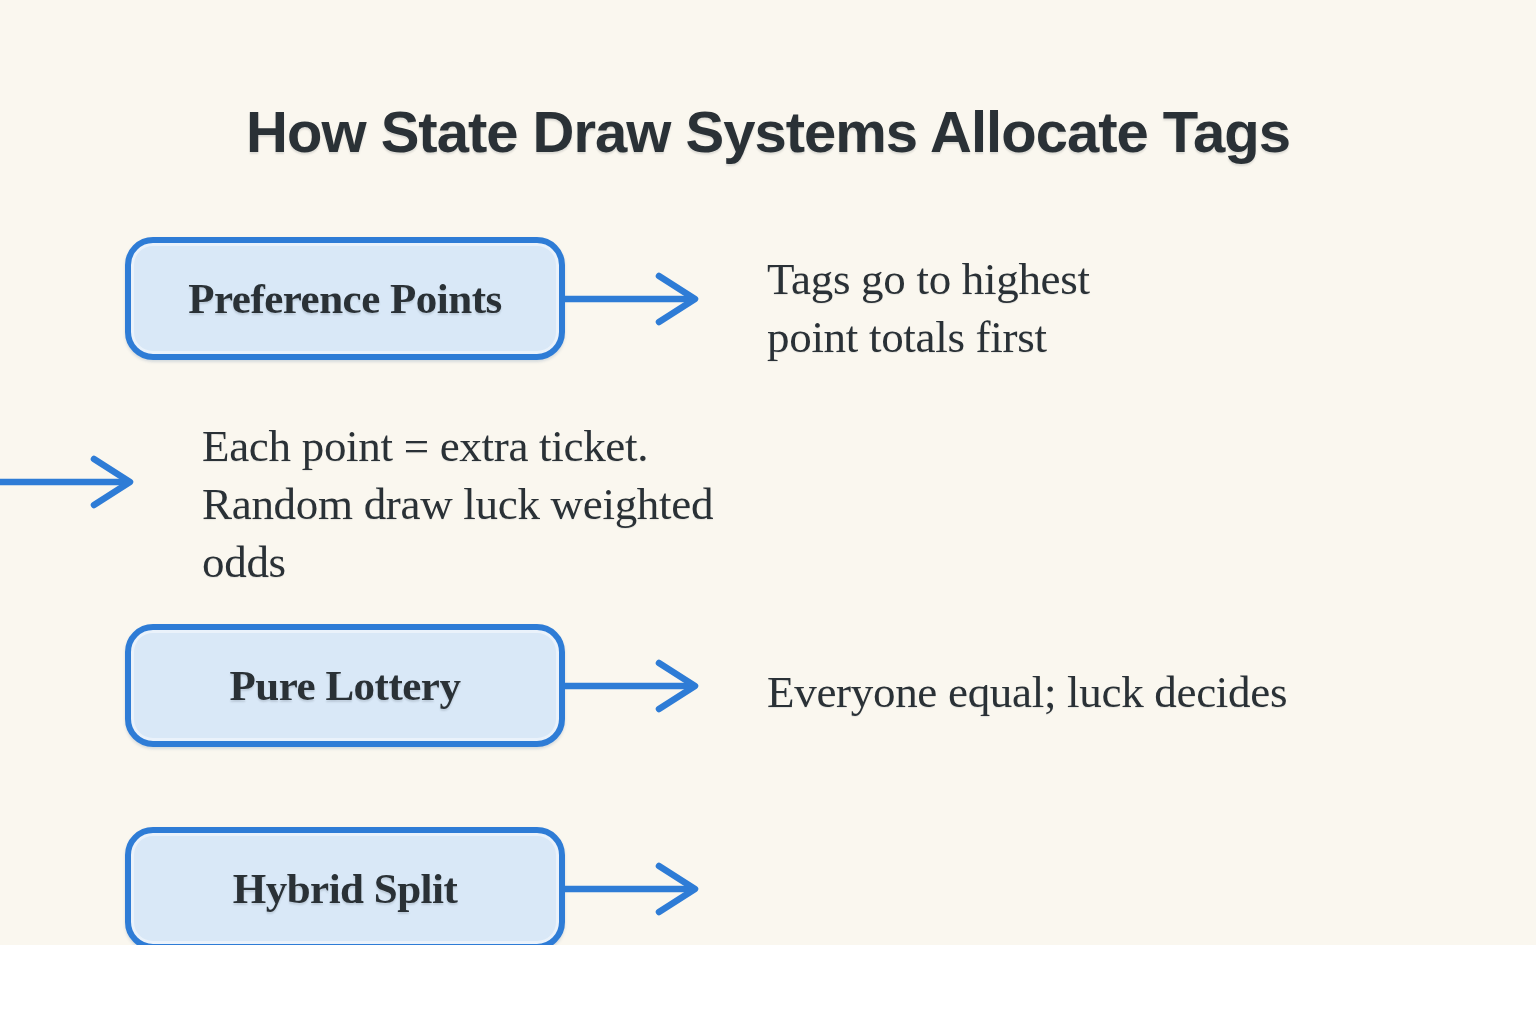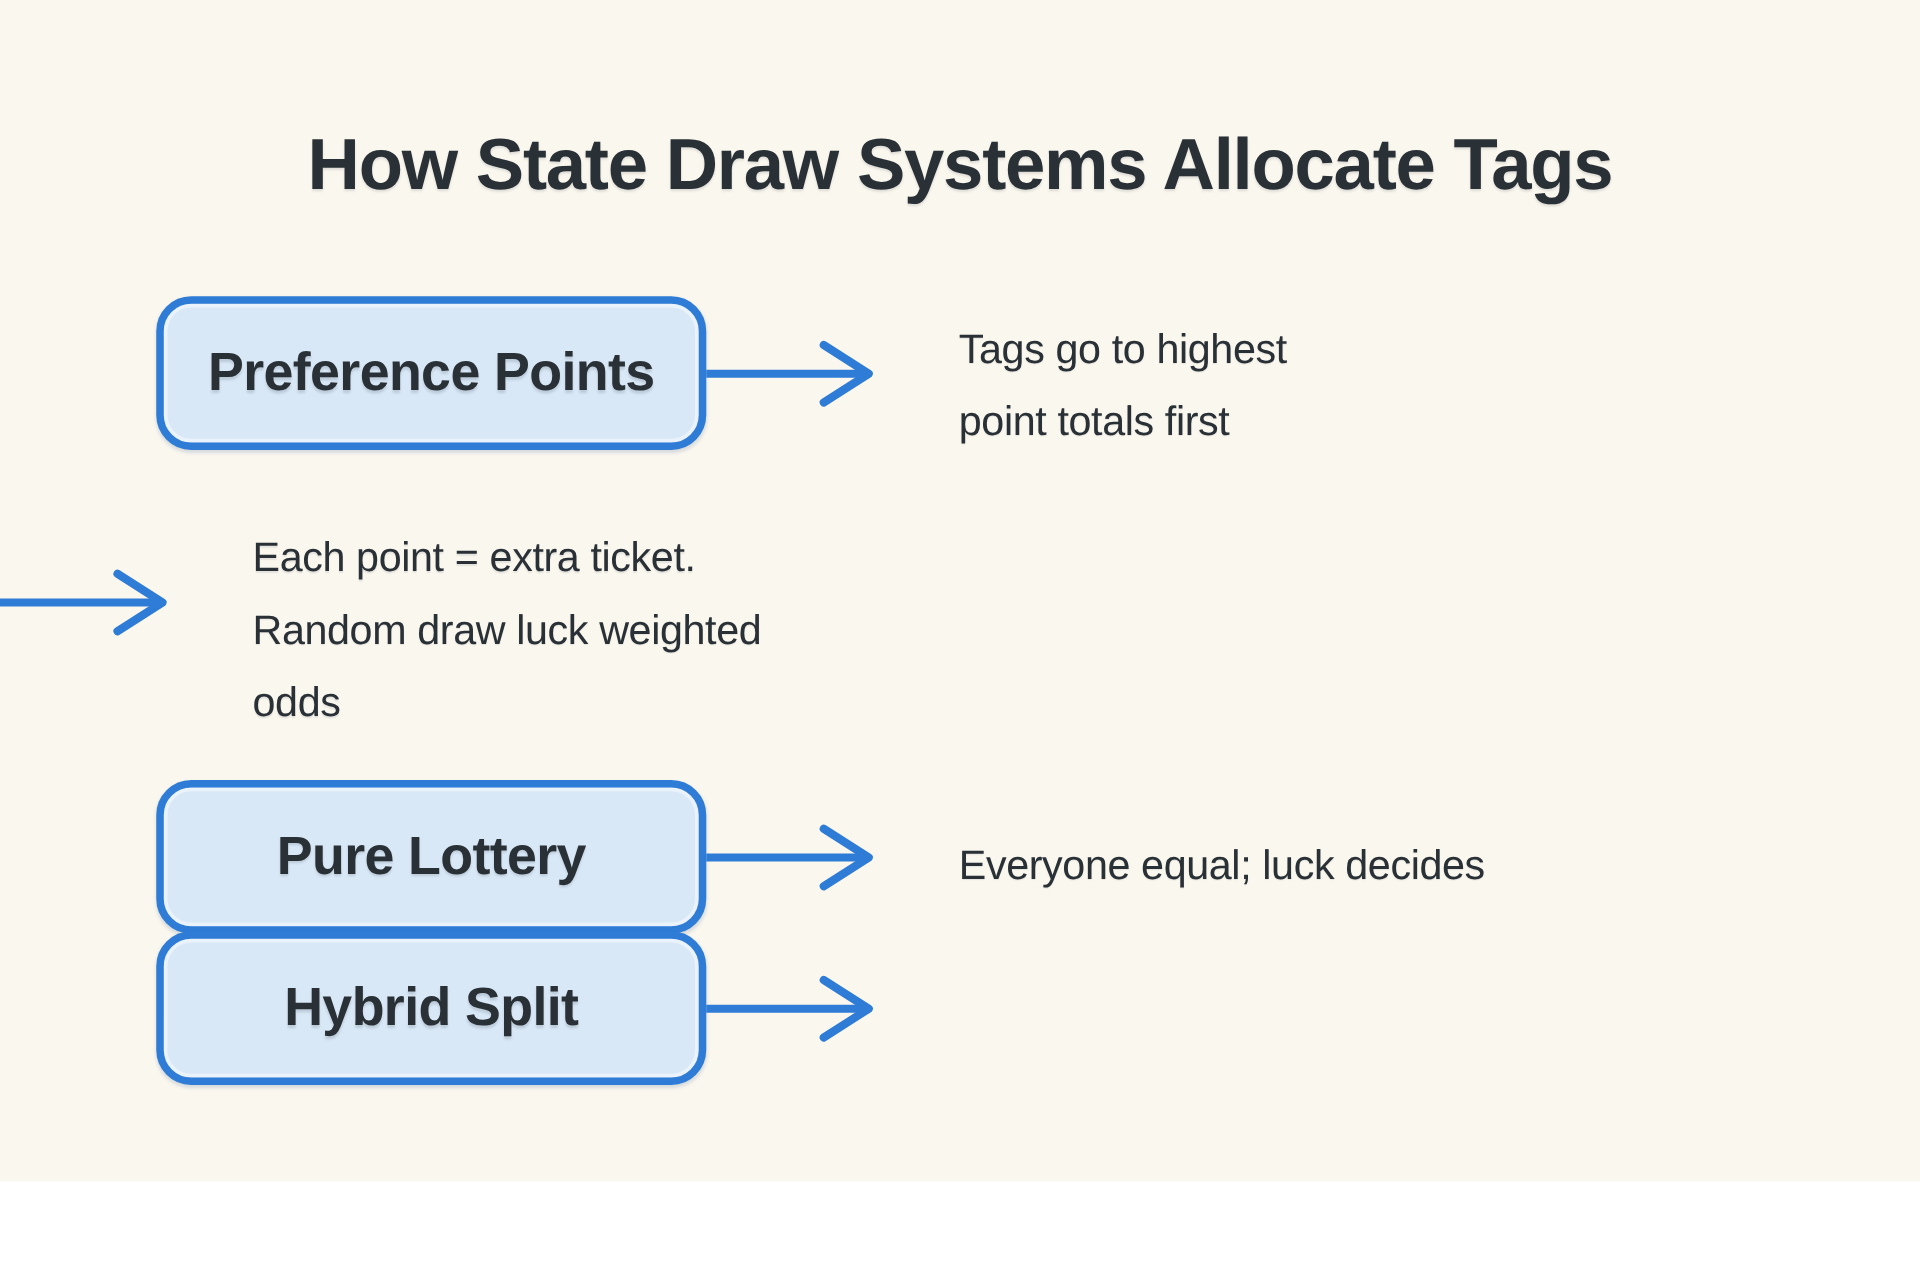--- a/index.html
+++ b/index.html
@@ -28,25 +28,26 @@
     text-shadow: 0 2px 2px rgba(40, 50, 60, 0.14);
   }
 
   .row {
     position: absolute;
     left: 0;
     width: 100%;
     height: 123px;
     display: flex;
     align-items: center;
+    font-family: Liberation Serif, serif;
   }
   .row-1 { top: 237px; }
   .row-2 { top: 420px; }
   .row-3 { top: 624px; }
-  .row-4 { top: 745px; }
+  .row-4 { top: 827px; }
 
   .box {
     box-sizing: border-box;
     margin-left: 125px;
     width: 440px;
     height: 123px;
     flex: 0 0 auto;
     background: var(--box-fill, #d9e8f7);
     border: 6px solid var(--accent, #2e7cd6);
     border-radius: 28px;
@@ -75,21 +76,21 @@
   .arrow .stroke {
     stroke: var(--accent, #2e7cd6);
     stroke-width: 6.5;
     fill: none;
     stroke-linecap: round;
     stroke-linejoin: round;
   }
 
   .desc {
     margin-left: 62px;
-    font-size: 33px;
+    font-size: 45px;
     line-height: 58px;
     font-weight: 400;
     letter-spacing: -0.3px;
     color: var(--text, #2a3136);
     white-space: pre-line;
     text-shadow: 0 1px 1px rgba(40, 50, 60, 0.10);
     margin-top: 12px;
   }
   .row-1 .desc { transform: translateY(3px); }
   .row-2 .desc { transform: translateY(16px); }

